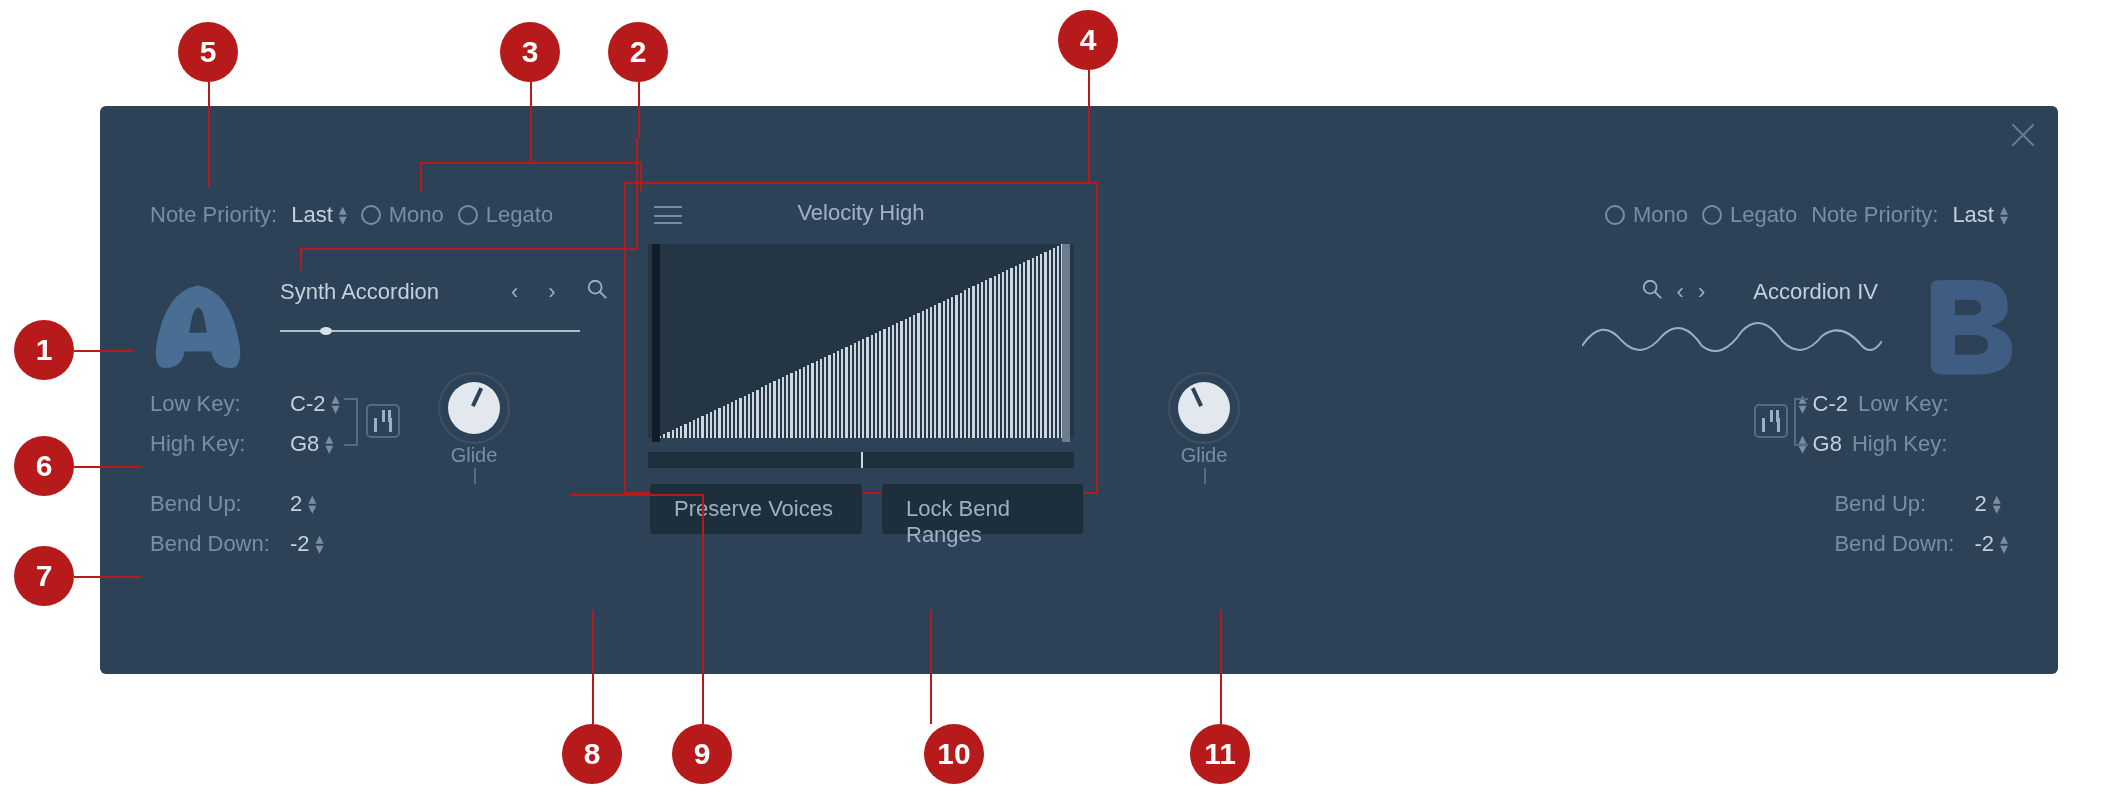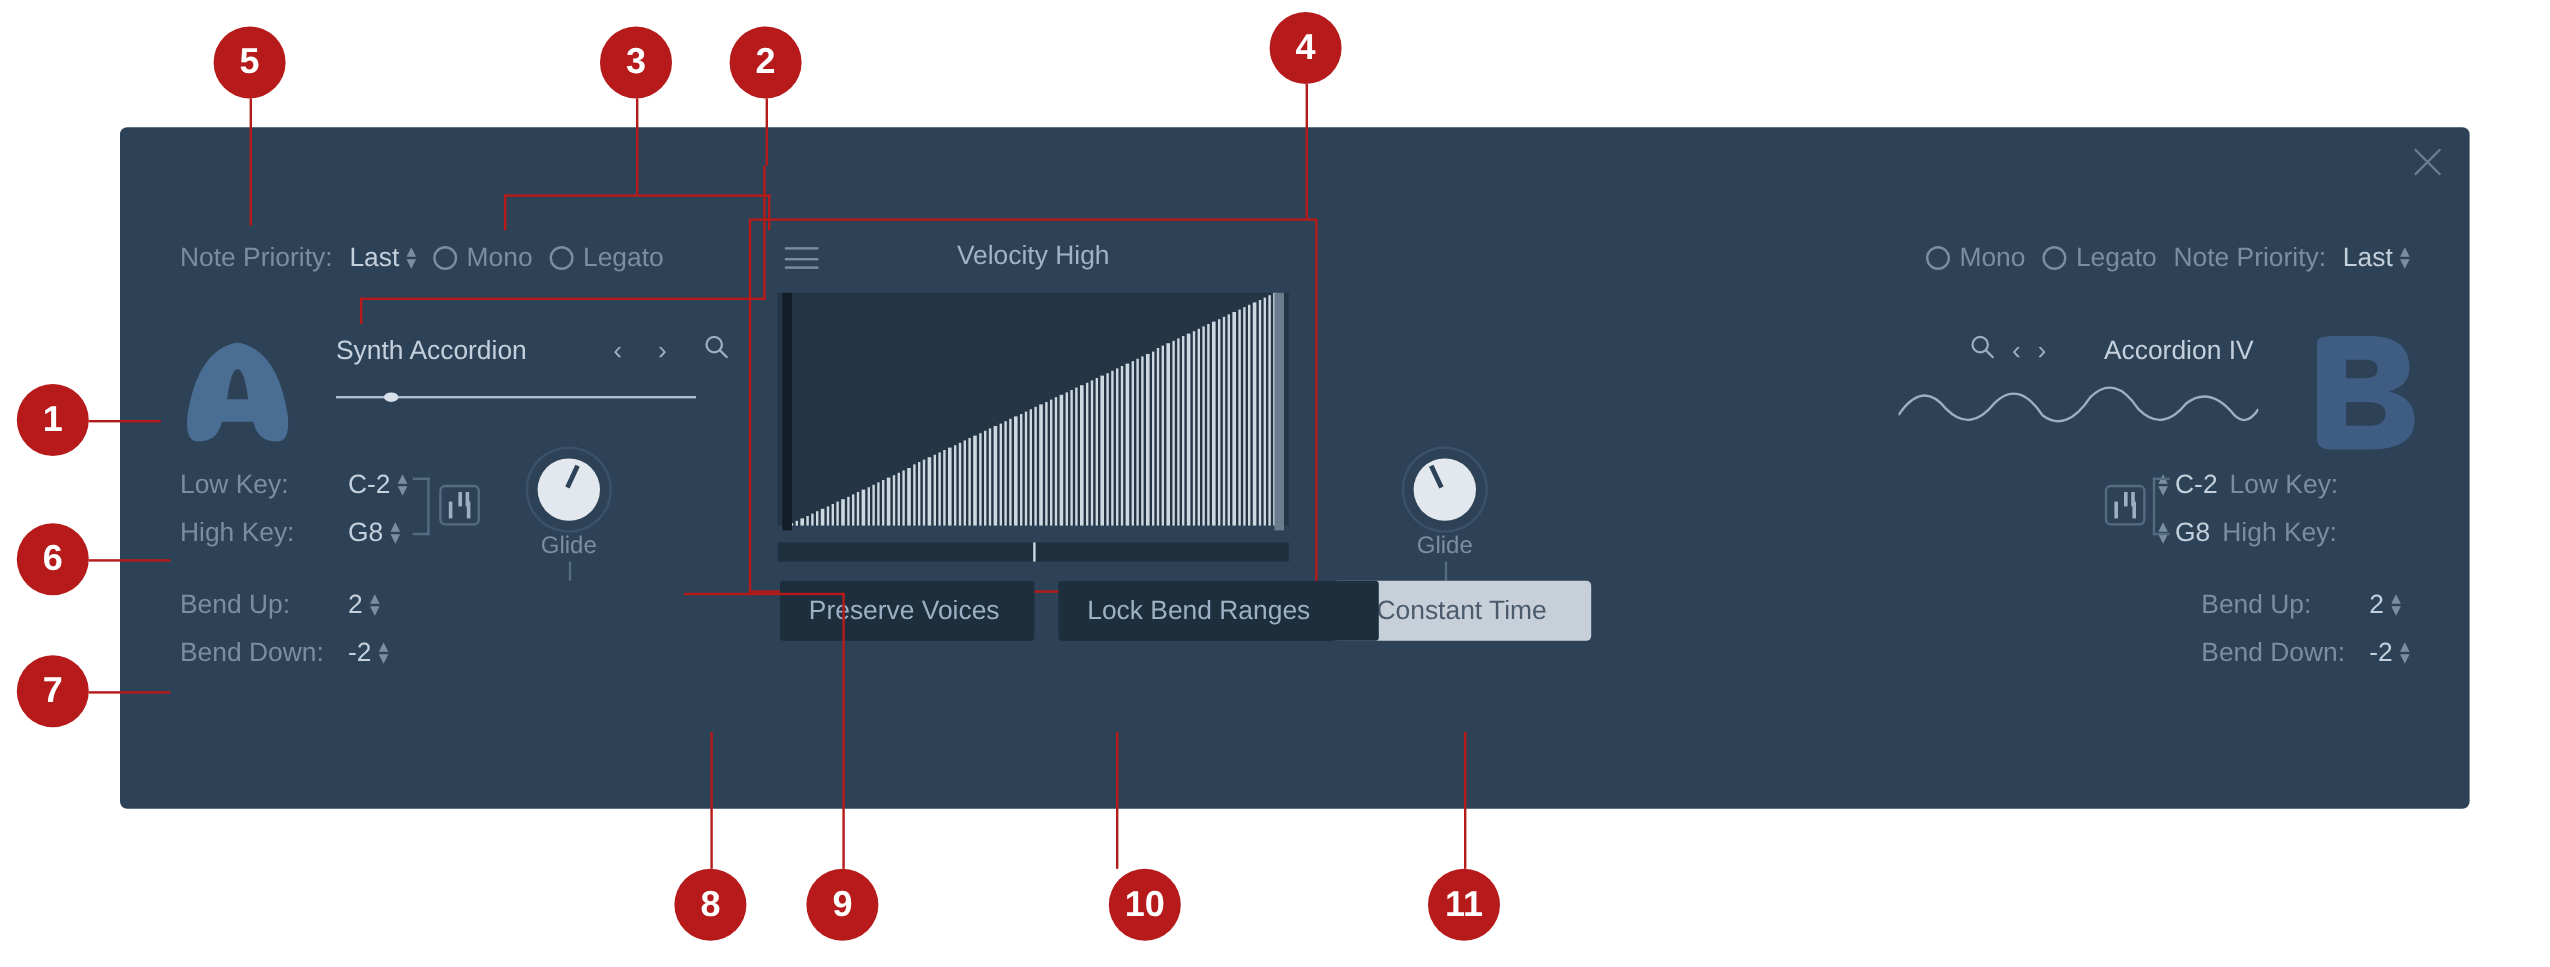--- a/index.html
+++ b/index.html
@@ -202,21 +202,21 @@
 
   
   .mid-btn{
     position:absolute; top:378px;
     height:50px; padding:12px 24px;
     background:#1d2e3d; color:#9db1c4;
     font-size:22px; border-radius:3px;
     cursor:pointer;
   }
   .mid-btn-1{ left:550px; width:212px;}
-  .mid-btn-2{ left:782px; width:267px;}
+  .mid-btn-2{ left:782px; width:201px;}
 
   
   .badge{
     position:absolute; width:60px; height:60px; border-radius:50%;
     background:#b61a1a; color:#fff; font-size:30px; font-weight:600;
     display:flex; align-items:center; justify-content:center;
     z-index:100;
   }
   .lead{ position:absolute; background:#b61a1a; z-index:50;}
   .leadh{ height:2px;}
@@ -404,21 +404,20 @@
       </div>
   </div>
 
   <div class="knob knob-a"></div>
   <div class="knob-label-a">Glide</div>
   <div class="knob-link knob-link-a"></div>
 
   <div class="knob knob-b"></div>
   <div class="knob-label-b">Glide</div>
   <div class="knob-link knob-link-b"></div>
-  <div class="glide-btn glide-btn-b">Constant Time</div>
 
   <div class="vc-frame">
     <div class="vc-burger"></div>
     <div class="vc-header">Velocity High</div>
     <div class="vc-plot">
       <div class="vc-bars" id="vc-bars">
           <span style="height: 1.04167%;"></span>
           <span style="height: 2.08333%;"></span>
           <span style="height: 3.125%;"></span>
           <span style="height: 4.16667%;"></span>

